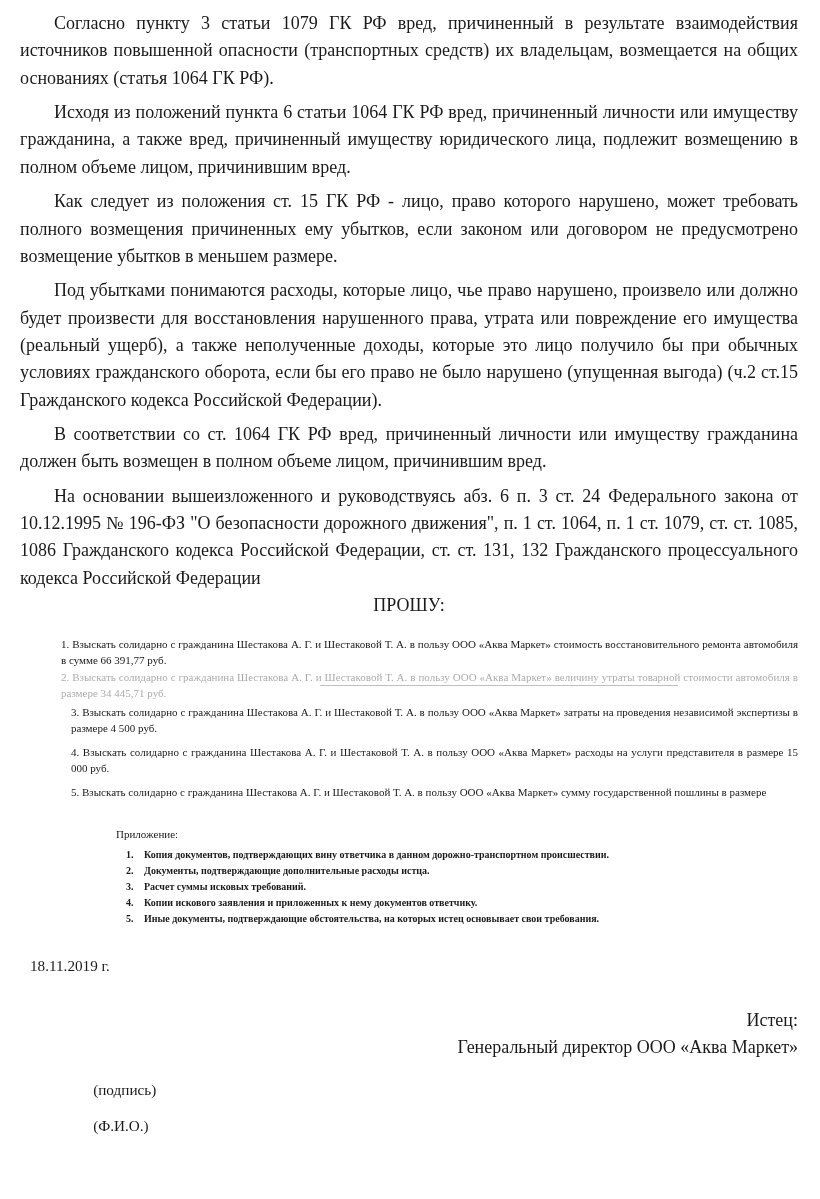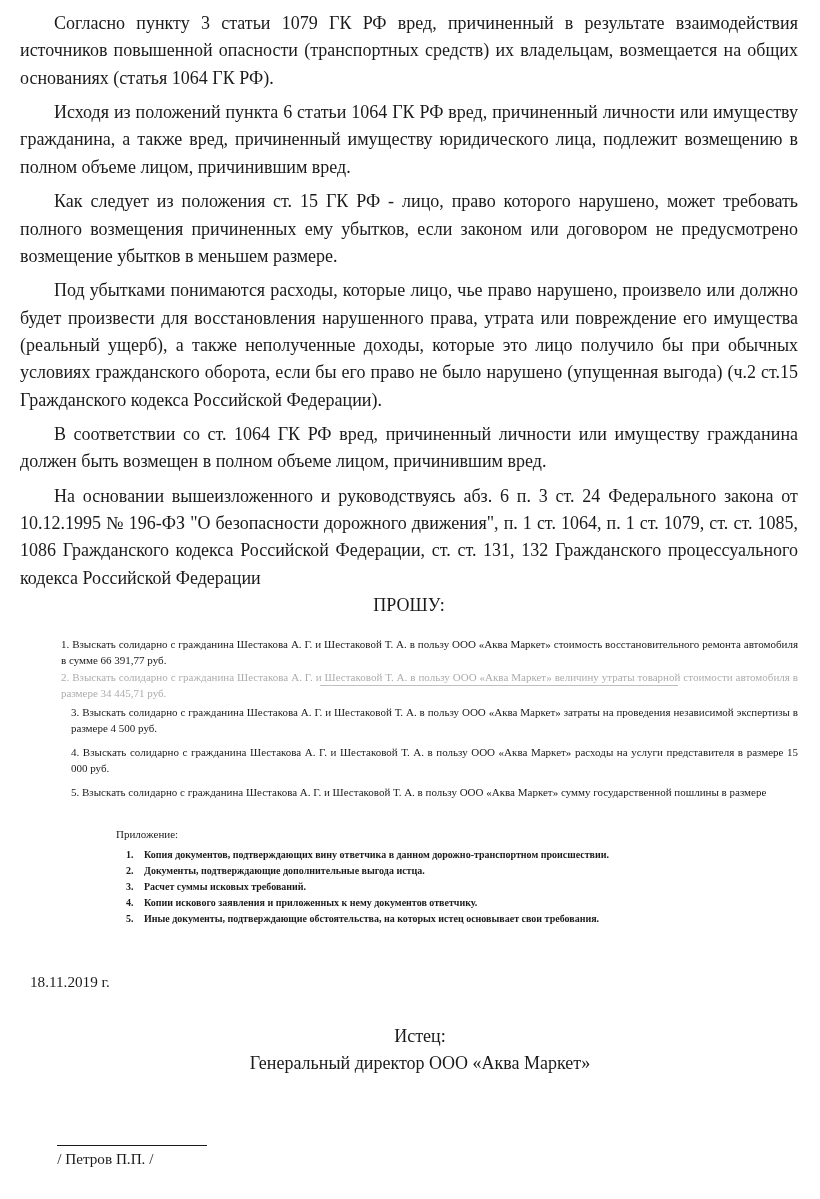--- a/index.html
+++ b/index.html
@@ -78,31 +78,31 @@
     line-height: 1.5;
     font-weight: bold;
   }
   ol.appendix-list li {
     text-align: justify;
     padding-left: 8px;
     margin-bottom: 1px;
   }
 
   .date-line {
-    margin-top: 44px;
+    margin-top: 28px;
     font-size: 15.2px;
     text-indent: 0;
     padding-left: 10px;
   }
   .sign-block {
     margin-top: 30px;
     padding-left: 22px;
     font-size: 15.2px;
   }
-  .sign-block p { text-indent: 0; text-align: center; }
+  .sign-block p { text-indent: 0; text-align: right; }
   .sign-row {
     margin-top: 36px;
     padding-left: 22px;
     font-size: 15.2px;
     white-space: pre;
   }
   .sign-labels {
     padding-left: 58px;
     font-size: 15.2px;
     margin-top: 1px;
@@ -160,37 +160,33 @@
       <p>4. Взыскать солидарно с гражданина Шестакова А. Г. и Шестаковой Т. А. в пользу ООО «Аква Маркет» расходы на услуги представителя в размере 15 000 руб.</p>
       <div class="spacer-sm"></div>
       <p>5. Взыскать солидарно с гражданина Шестакова А. Г. и Шестаковой Т. А. в пользу ООО «Аква Маркет» сумму государственной пошлины в размере</p>
     </div>
   </div>
 
   <div class="appendix">
     <p class="appendix-title">Приложение:</p>
     <ol class="appendix-list">
       <li>Копия документов, подтверждающих вину ответчика в данном дорожно-транспортном происшествии.</li>
-      <li>Документы, подтверждающие дополнительные выгода истца.</li>
+      <li>Документы, подтверждающие дополнительные расходы истца.</li>
       <li>Расчет суммы исковых требований.</li>
       <li>Копии искового заявления и приложенных к нему документов ответчику.</li>
       <li>Иные документы, подтверждающие обстоятельства, на которых истец основывает свои требования.</li>
     </ol>
   </div>
 
   <p class="date-line">18.11.2019 г.</p>
 
   <div class="sign-block">
     <p>Истец:</p>
     <p>Генеральный директор ООО «Аква Маркет»</p>
   </div>
 
-  <div class="sign-row">
-    <span class="rule"></span>
-    <span>/ Петров П.П. /</span>
-  </div>
   <div class="sign-labels">
     <span>(подпись)</span>
     <span style="display:inline-block;width:56px"></span>
     <span>(Ф.И.О.)</span>
   </div>
 
 </div>
 
 </body></html>

